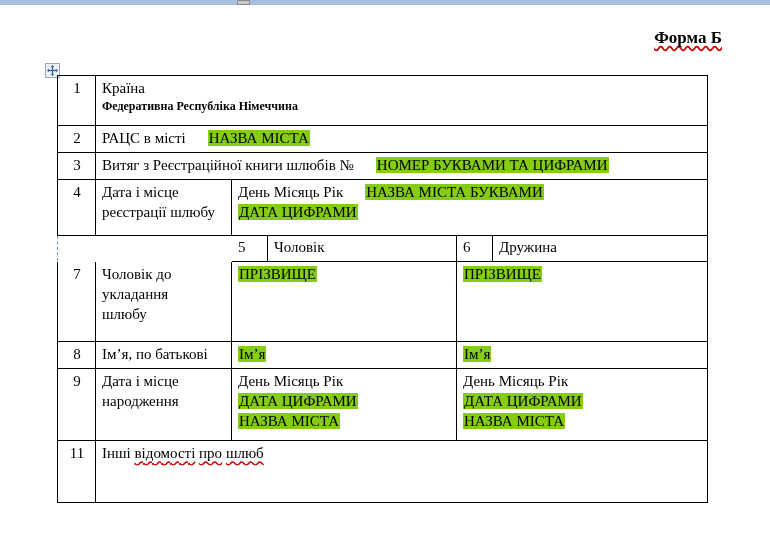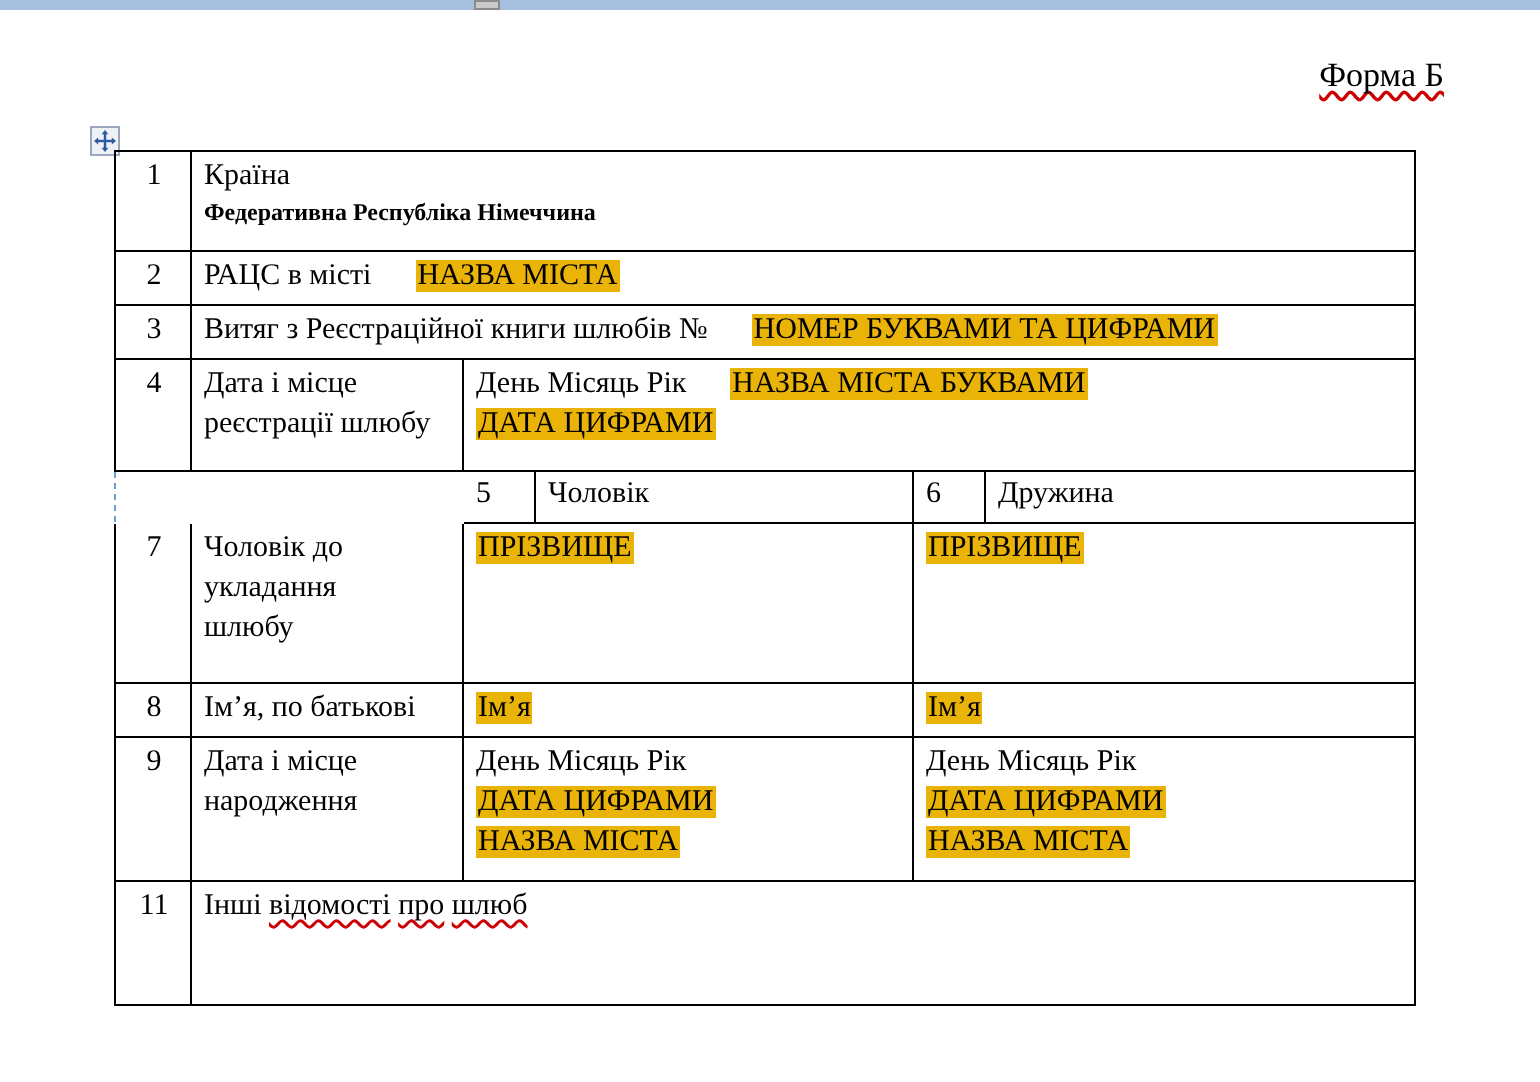--- a/index.html
+++ b/index.html
@@ -32,21 +32,21 @@
     border: 1px solid #8a8a8a;
   }
 
   
   .doc-header {
     position: absolute;
     left: 0; top: 28px;
     width: 722px;
     text-align: right;
     font-size: 17px;
-    font-weight: normal;
+    font-weight: bold;
     color: #000;
   }
   .sp-wavy {
     text-decoration: underline wavy #cc0000;
     text-decoration-skip-ink: none;
     text-underline-offset: 2px;
   }
 
   
   .table-handle {
@@ -93,21 +93,21 @@
     border-right-color: transparent !important;
   }
   .no-borders-mid {
     border-top-color: transparent !important;
     border-bottom-color: transparent !important;
     border-left-color: transparent !important;
     border-right-color: transparent !important;
   }
 
   .hl {
-    background: #eab308;
+    background: #84cc16;
     padding: 0 1px;
   }
   .bold-line { font-weight: bold; font-size: 12px; }
   .blk { display: block; }
   .inline-txt { white-space: nowrap; }
 
   .row-tall-1 td { height: 50px; }
   .row-mid td    { height: 27px; }
   .row-4 td      { height: 56px; }
   .row-56 td     { height: 26px; padding-top: 2px; }

